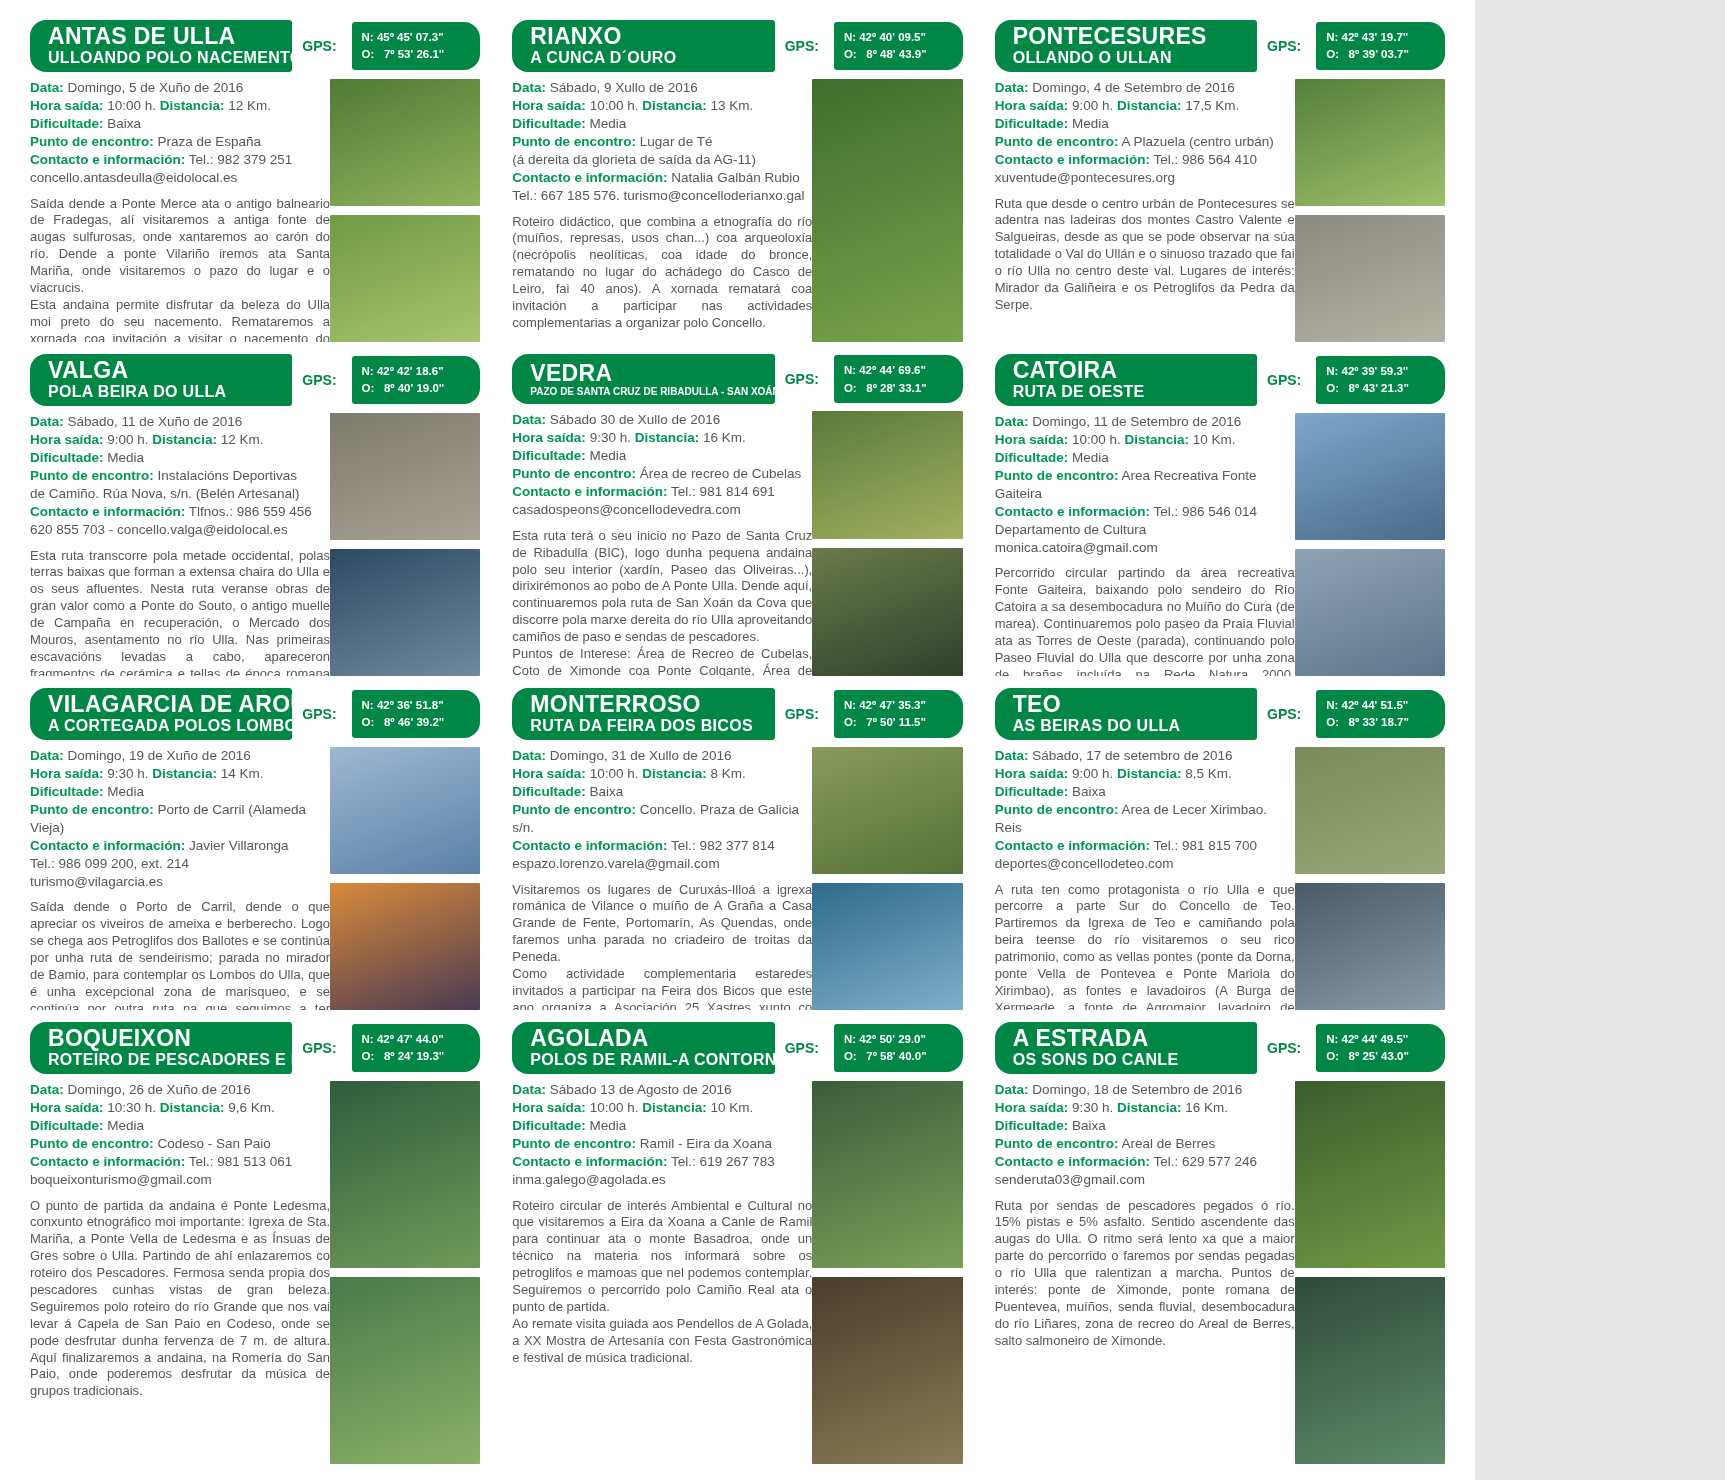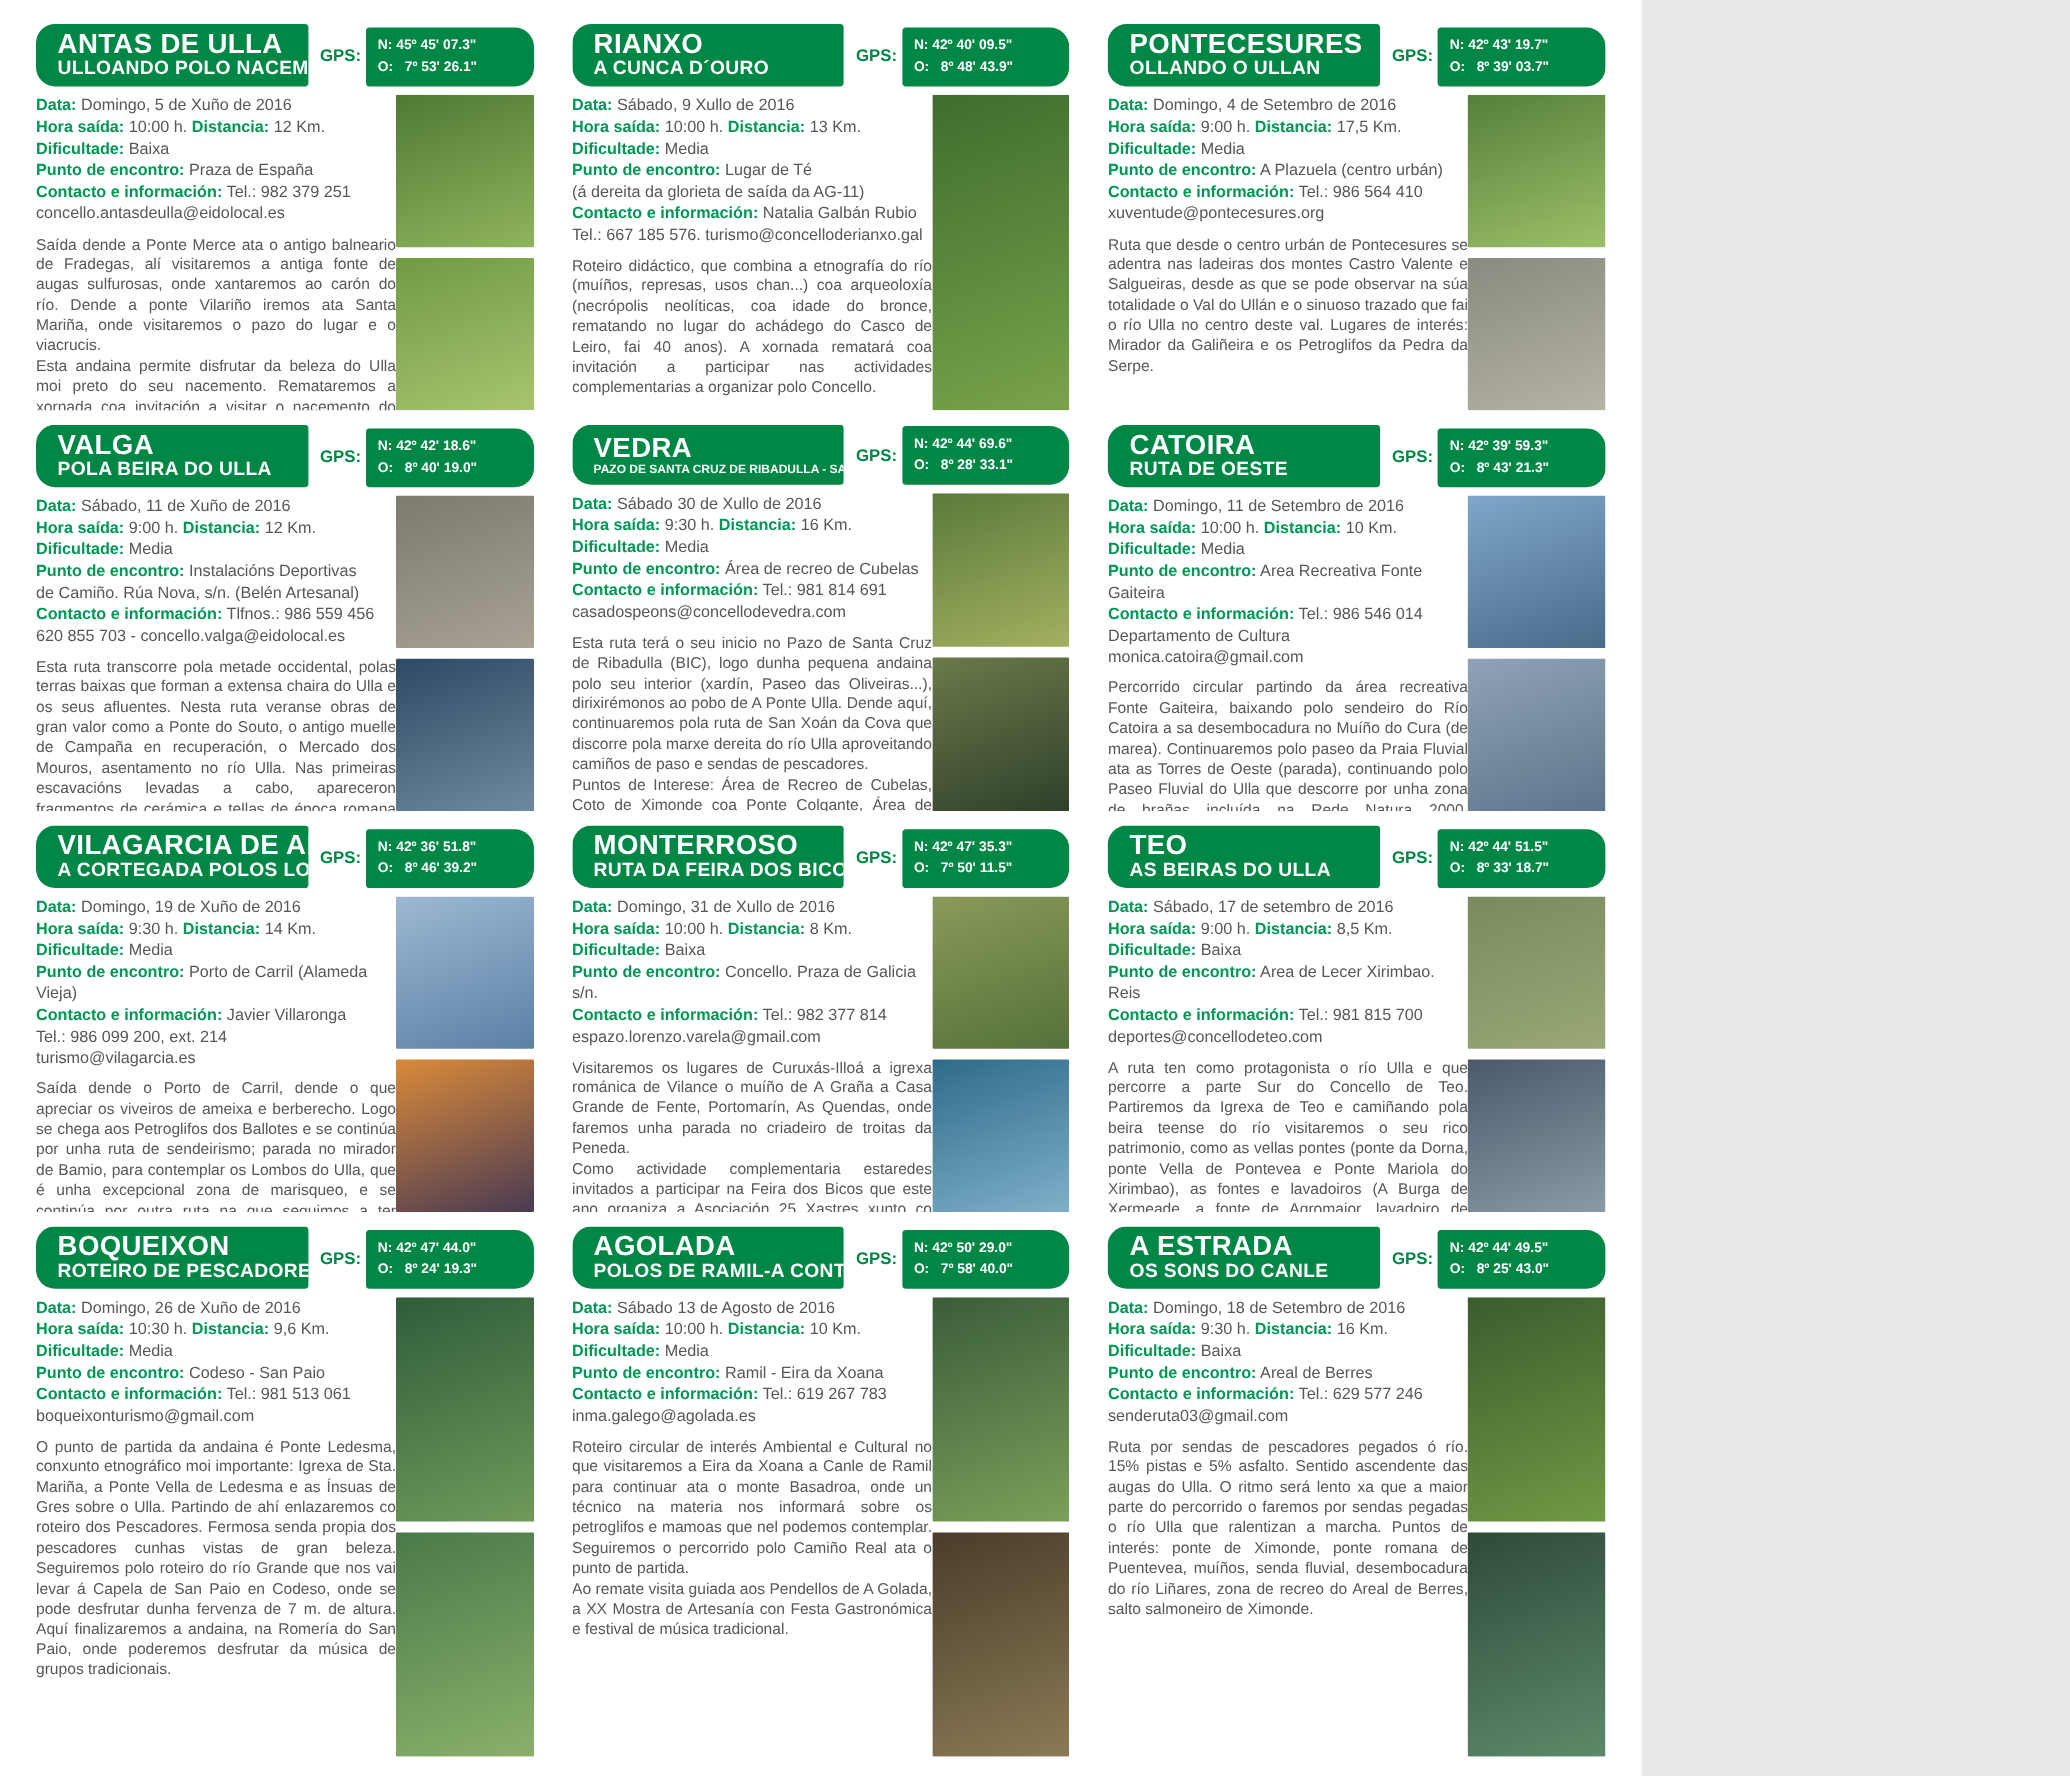--- a/index.html
+++ b/index.html
@@ -4,21 +4,21 @@
 <style>
   :root{
     --green:#008745;
     --label-green:#009655;
     --text:#565759;
     --page-bg:#ffffff;
   }
   *{box-sizing:border-box;}
   html,body{margin:0;padding:0;}
   body{font-family:"Liberation Sans",sans-serif;background:#e8e8e8;}
-  .page{width:1368px;height:1480px;background:var(--page-bg);overflow:hidden;}
+  .page{width:1475px;height:1480px;background:var(--page-bg);overflow:hidden;}
   .grid{
     display:grid;
     grid-template-columns:repeat(3,1fr);
     grid-template-rows:322px 322px 322px auto;
     column-gap:32px;row-gap:12px;
     padding:20px 30px 16px 30px;
     height:100%;
   }
   .panel{display:flex;flex-direction:column;overflow:hidden;}
   .phead{display:flex;align-items:stretch;gap:10px;flex:0 0 50px;}
@@ -31,21 +31,21 @@
   }
   .title{
     margin:0;font-size:23px;font-weight:bold;letter-spacing:.3px;
     line-height:1.02;white-space:nowrap;
   }
   .subtitle{
     font-size:16px;font-weight:bold;letter-spacing:.3px;
     line-height:1.15;margin-top:1px;white-space:nowrap;
   }
   .subtitle.small{font-size:10px;letter-spacing:0;}
-  .gps-wrap{flex:0 0 178px;display:flex;align-items:flex-end;gap:4px;}
+  .gps-wrap{flex:0 0 178px;display:flex;align-items:center;gap:15px;}
   .gps-label{
     color:var(--green);font-weight:bold;font-size:14px;
     align-self:center;flex:0 0 auto;
   }
   .gps-box{
     flex:1 1 auto;background:var(--green);color:#fff;
     border-radius:3px 16px 16px 3px;
     padding:7px 6px 6px 10px;
     font-size:11.5px;font-weight:bold;line-height:1.55;
     overflow:hidden;

